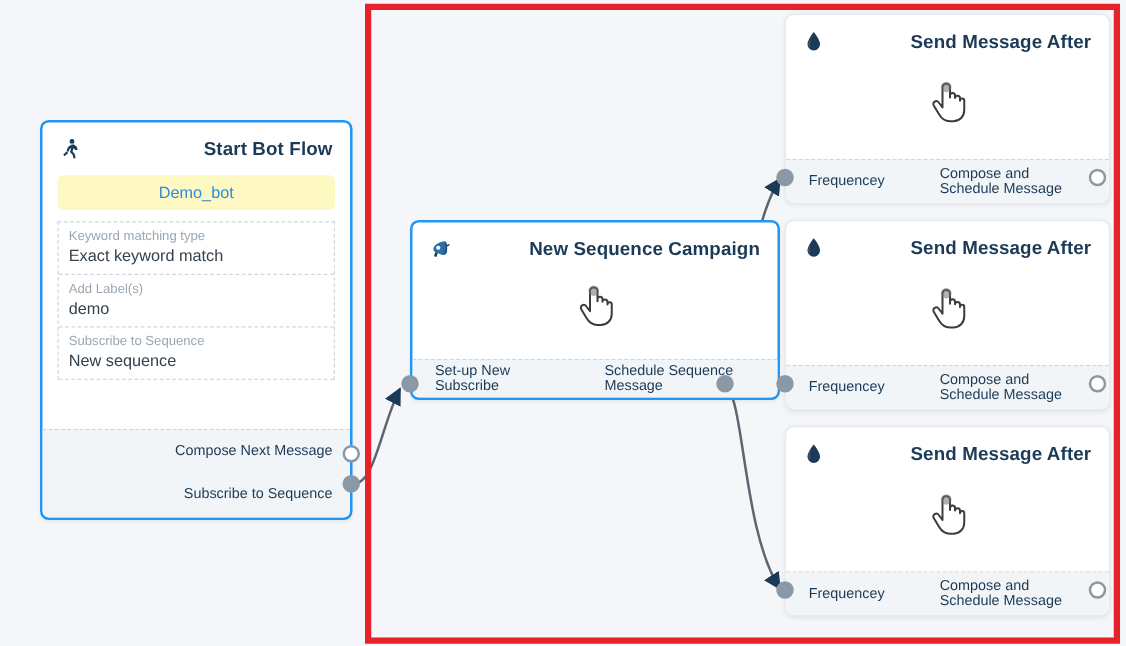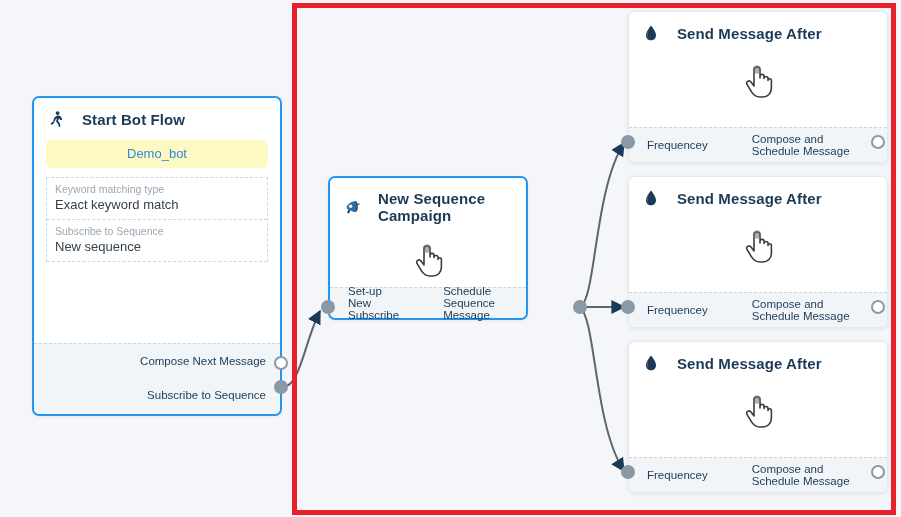--- a/index.html
+++ b/index.html
@@ -57,26 +57,27 @@
     box-shadow: 0 1px 3px rgba(0,0,0,0.06);
   }
   .node.plain {
     border: 1px solid #e6eaee;
     box-shadow: 0 1px 4px rgba(40,55,75,0.10);
   }
 
   .node-title {
     display: flex;
     align-items: center;
-    gap: 18px;
+    gap: 7px;
     padding: 12px 14px 4px 14px;
     font-size: 15px;
     font-weight: bold;
     color: #1b3a57;
     letter-spacing: 0.1px;
+    justify-content: space-between;
   }
   .node-title .title-icon {
     display: inline-flex;
     width: 16px;
     height: 18px;
     align-items: center;
     justify-content: center;
     flex: 0 0 auto;
   }
 
@@ -208,39 +209,43 @@
     </div>
 
     <div class="bot-chip">Demo_bot</div>
 
     <div class="field-list">
       <div class="field">
         <div class="field-label">Keyword matching type</div>
         <div class="field-value">Exact keyword match</div>
       </div>
       <div class="field">
+        <div class="field-label">Add Label(s)</div>
+        <div class="field-value">demo</div>
+      </div>
+      <div class="field">
         <div class="field-label">Subscribe to Sequence</div>
         <div class="field-value">New sequence</div>
       </div>
     </div>
 
     <div class="node-footer" style="height:70px;">
       <div class="port-row right" style="height:34px;">
         <span>Compose Next Message</span>
       </div>
       <div class="port-row right" style="height:34px;">
         <span>Subscribe to Sequence</span>
       </div>
     </div>
   </div>
 
   <div class="port hollow canvas-port" style="left:274px; top:356px;"></div>
   <div class="port filled canvas-port" style="left:274px; top:380px;"></div>
 
-  <div class="node selected" id="node-new-sequence-campaign" style="left:328px; top:176px; width:200px; height:144px;">
+  <div class="node selected" id="node-new-sequence-campaign" style="left:328px; top:176px; width:296px; height:144px;">
 
     <div class="node-title">
       <span class="title-icon">
         <svg width="16" height="15" viewBox="0 0 16 15">
           <path d="M11.8 1.0 C8.4 1.2 5.0 3.0 3.4 5.2 C2.1 7.0 2.7 9.0 4.6 9.8 L9.8 11.9 C11.6 12.6 13.3 11.3 13.6 9.2 C14.0 6.6 13.8 3.4 12.9 1.4 Z" fill="#2e6ea6"></path>
           <path d="M12.4 1.3 C13.4 3.2 13.6 6.6 13.2 9.2 C13.0 10.6 12.2 11.6 11.2 11.8 C12.3 10.6 12.9 7.0 12.4 4.0 Z" fill="#1b3a57"></path>
           <path d="M4.3 9.6 L3.2 12.9 L5.1 13.6 L6.2 10.4 Z" fill="#1b3a57"></path>
           <circle cx="6.6" cy="6.2" r="1.7" fill="#f2f6fa"></circle>
           <path d="M13.4 4.6 L15.6 3.7" stroke="#1b3a57" stroke-width="1.1" fill="none"></path>
         </svg>

